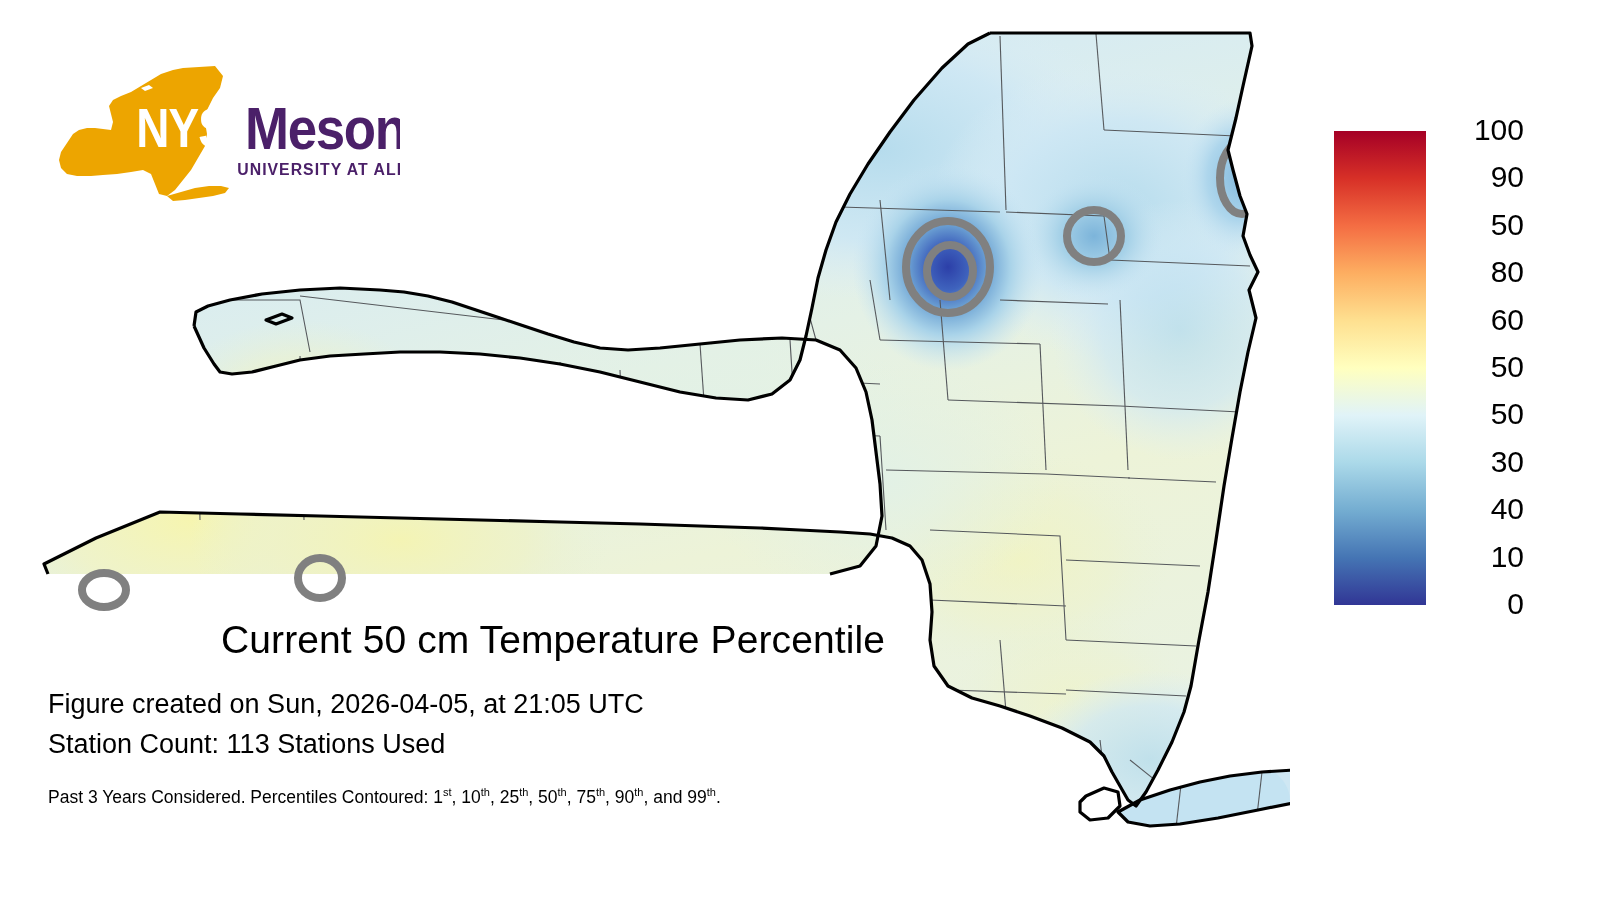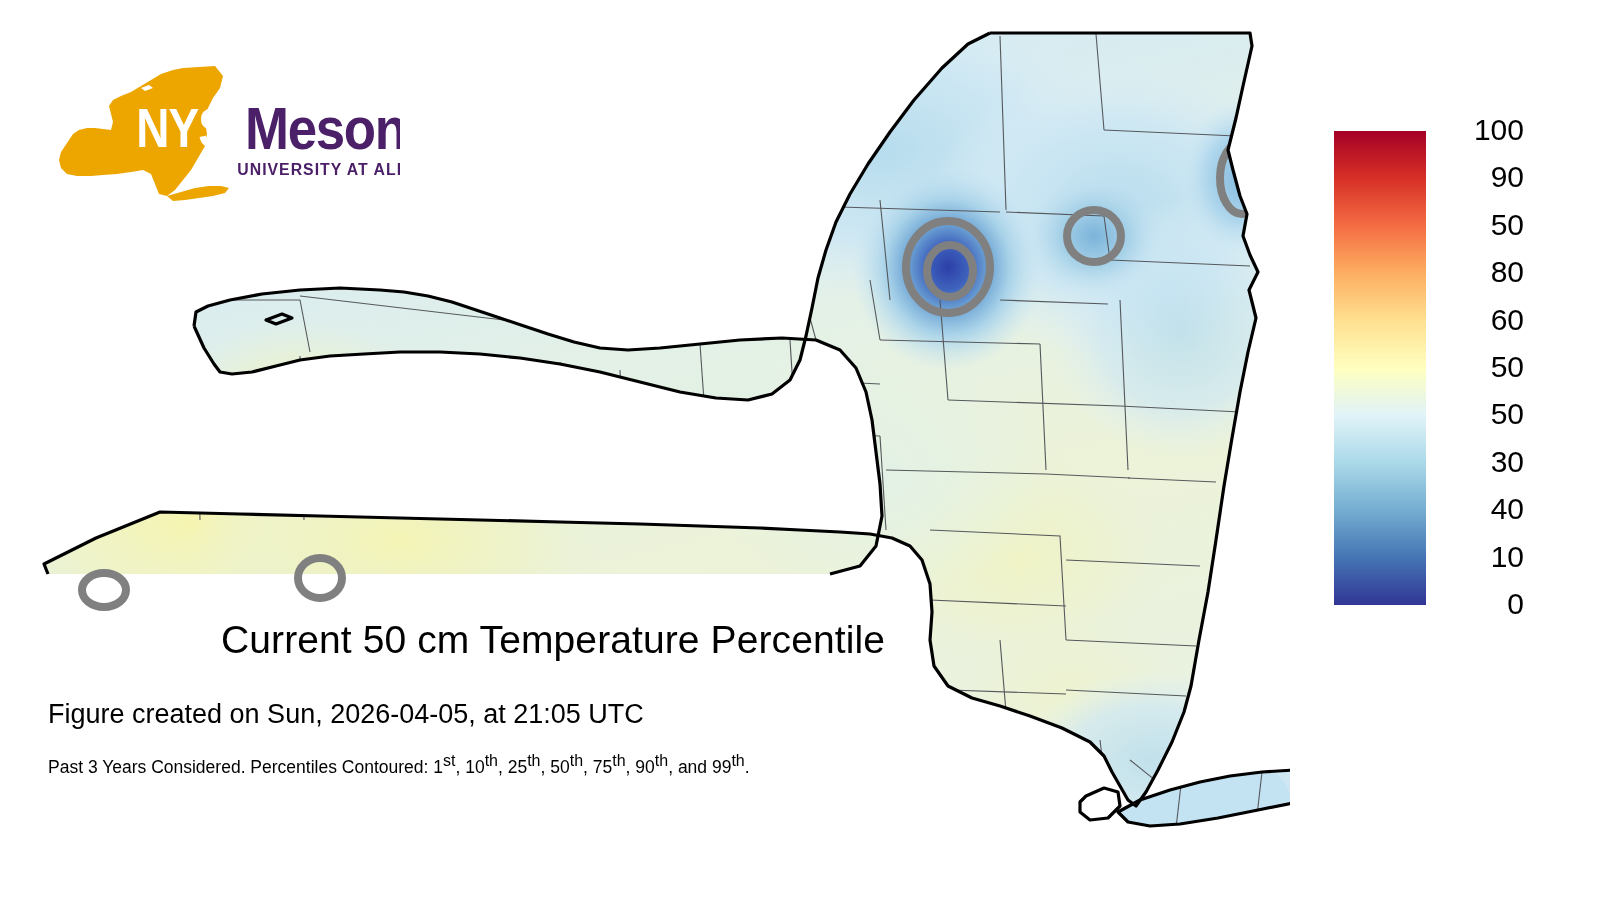--- a/index.html
+++ b/index.html
@@ -19,23 +19,23 @@
   #colorbar-panel{position:absolute;left:1330px;top:118px;width:240px;height:500px;}
   #cbar-bar{position:absolute;left:4px;top:13px;width:92px;height:474px;}
   #cbar-ticks{position:absolute;left:100px;top:0;width:130px;height:500px;}
   .cbar-tick{position:absolute;left:2px;width:92px;text-align:right;
              font-size:30px;line-height:30px;color:#000;}
 
   
   #textblock{position:absolute;left:48px;top:618px;width:1010px;}
   #fig-title{font-size:39px;line-height:44px;letter-spacing:.1px;white-space:nowrap;text-align:center;}
   .subline{font-size:27px;line-height:40px;white-space:nowrap;}
-  #sub1{margin-top:32px;}
+  #sub1{margin-top:22px;}
   #footnote{font-size:17.5px;line-height:22px;margin-top:22px;white-space:nowrap;}
-  #footnote sup{font-size:16px;vertical-align:super;line-height:0;}
+  #footnote sup{font-size:11px;vertical-align:super;line-height:0;}
 </style>
 </head>
 <body>
 
 <div id="map-panel">
 <svg id="map-svg" viewBox="0 0 1290 900">
   <defs>
 
     <radialGradient id="gTug" cx="50%" cy="50%" r="50%">
       <stop offset="0%" stop-color="#2c3fa8"></stop>
@@ -285,14 +285,15 @@
       <div class="cbar-tick" style="top: 328.8px;">30</div>
       <div class="cbar-tick" style="top: 376.2px;">40</div>
       <div class="cbar-tick" style="top: 423.6px;">10</div>
       <div class="cbar-tick" style="top: 471px;">0</div>
     </div>
 </div>
 
 <div id="textblock">
   <div id="fig-title">Current 50 cm Temperature Percentile</div>
   <div id="sub1" class="subline">Figure created on Sun, 2026-04-05, at 21:05 UTC</div>
+  <div id="sub2" class="subline">Station Count: 113 Stations Used</div>
   <div id="footnote">Past 3 Years Considered. Percentiles Contoured: <span>1<sup>st</sup></span>, <span>10<sup>th</sup></span>, <span>25<sup>th</sup></span>, <span>50<sup>th</sup></span>, <span>75<sup>th</sup></span>, <span>90<sup>th</sup></span>, and <span>99<sup>th</sup></span>.</div>
 </div>
 
 </body></html>

